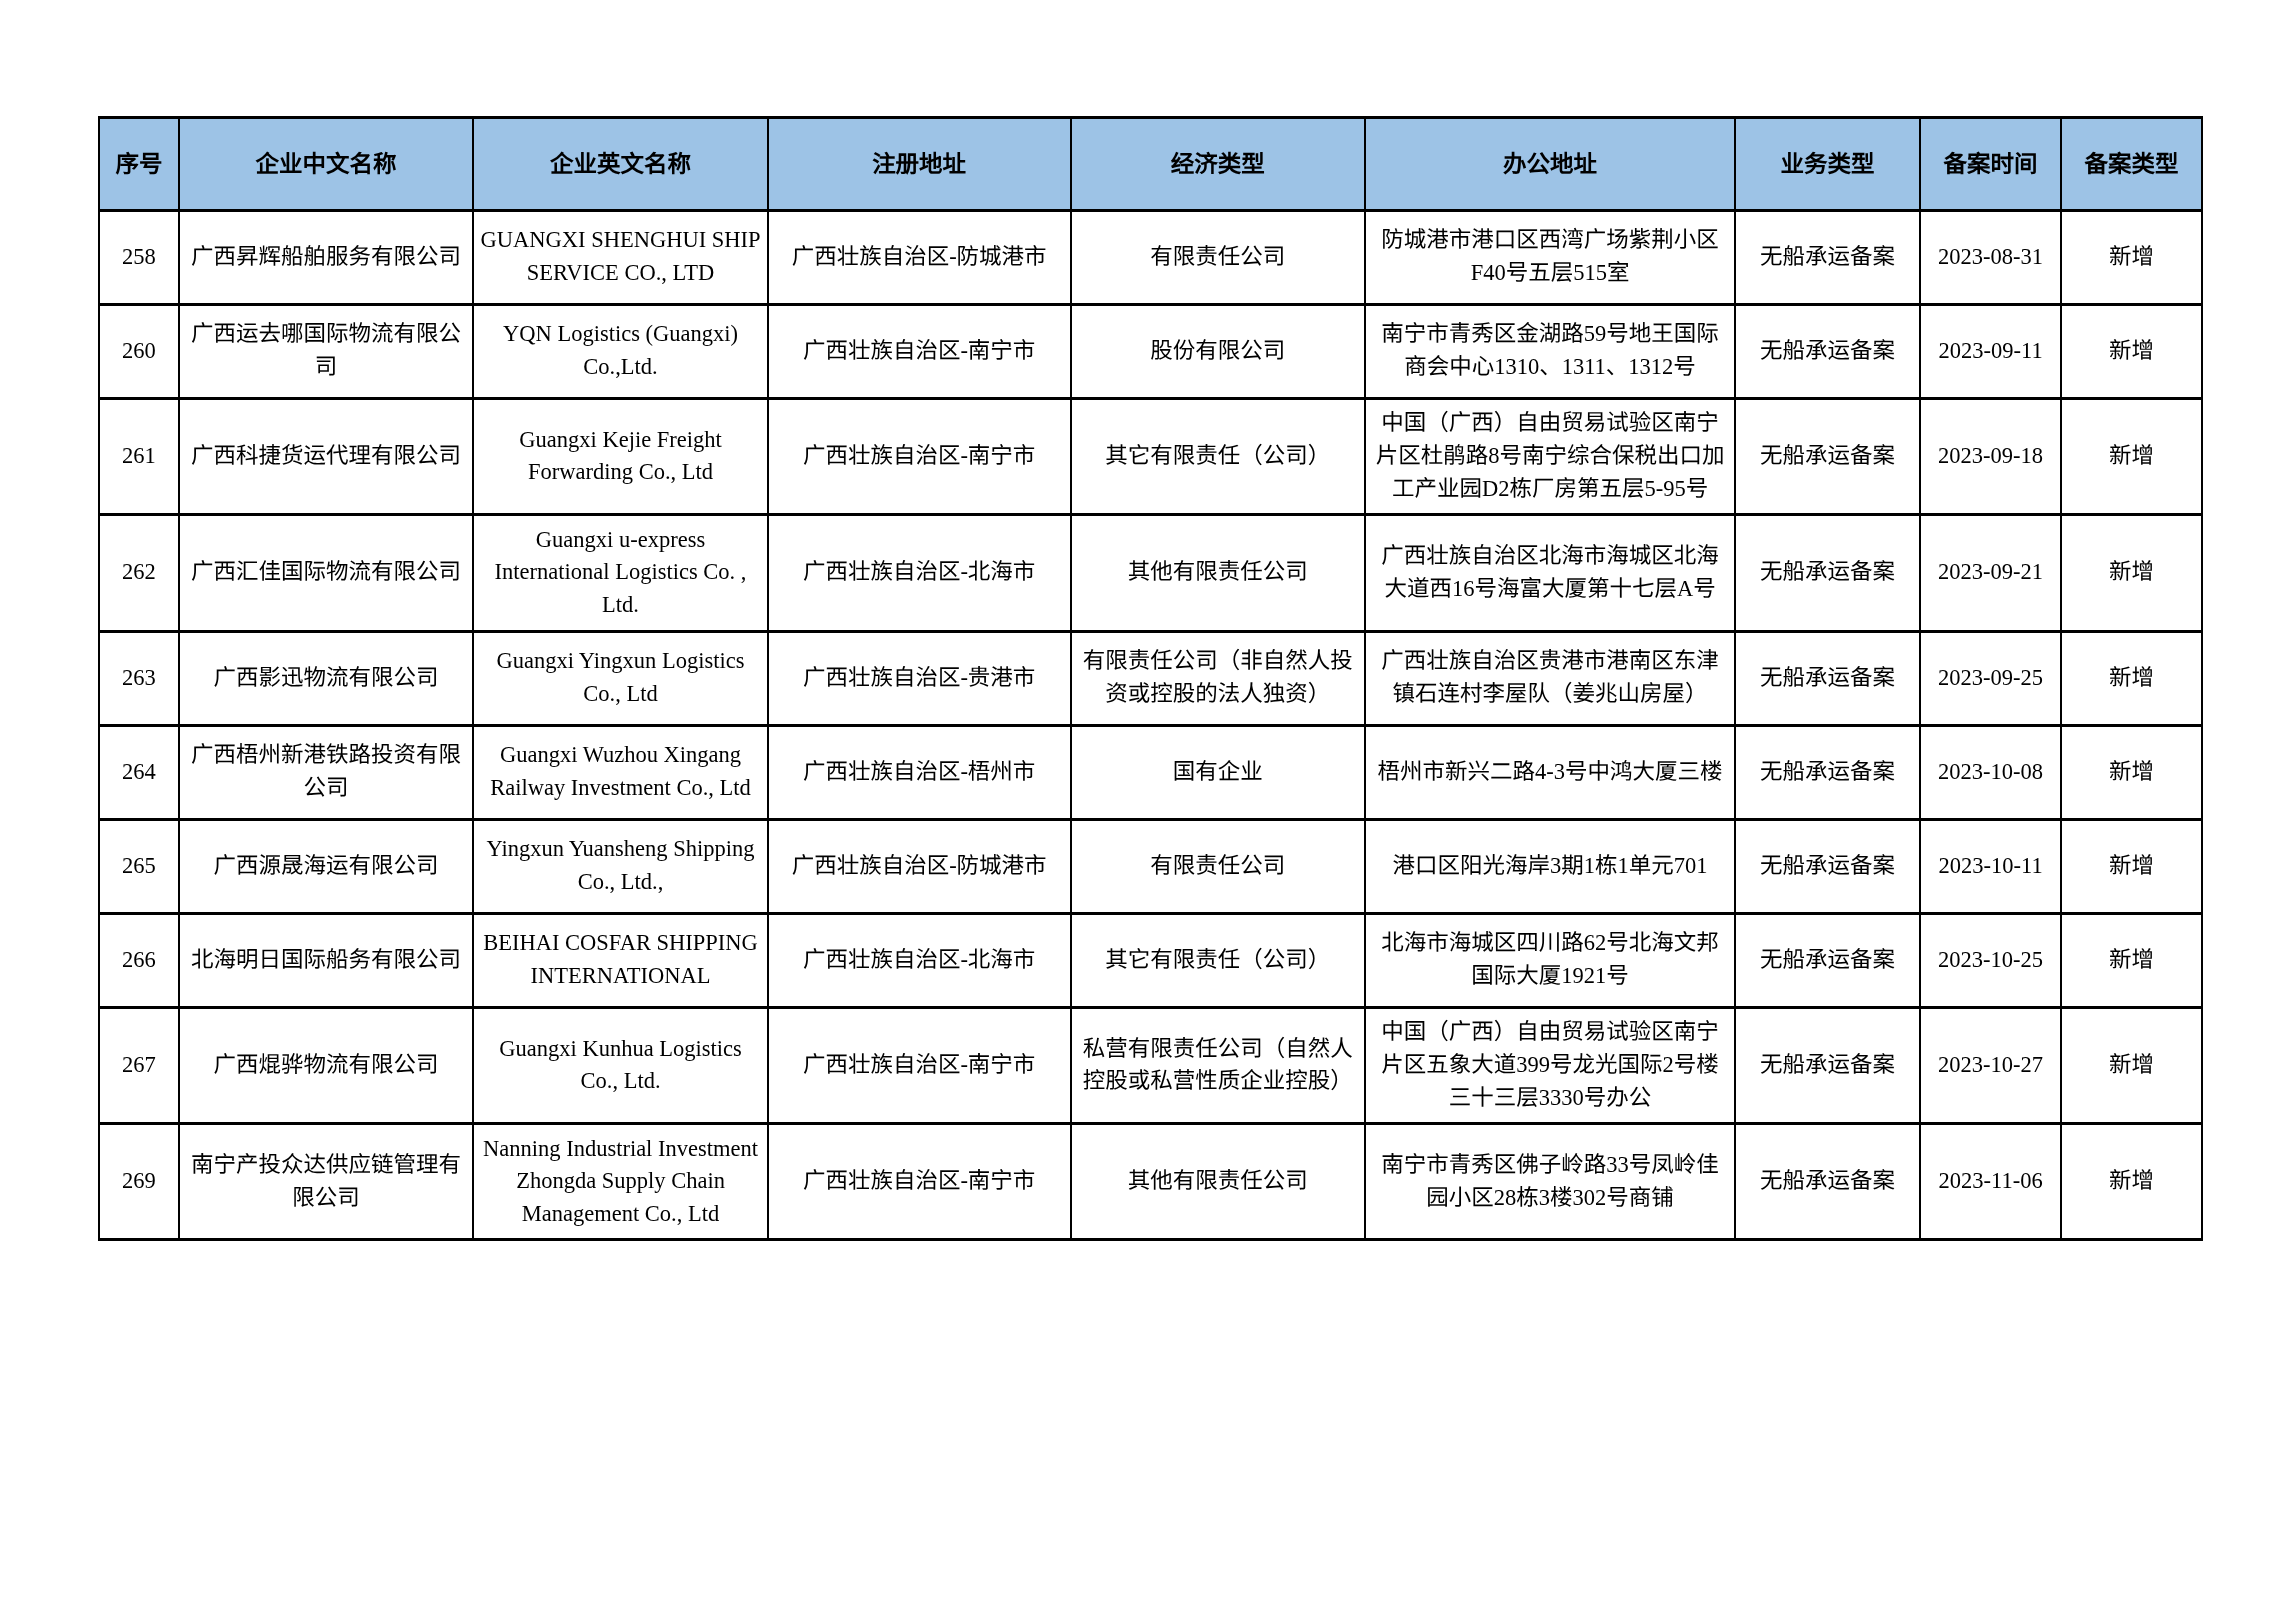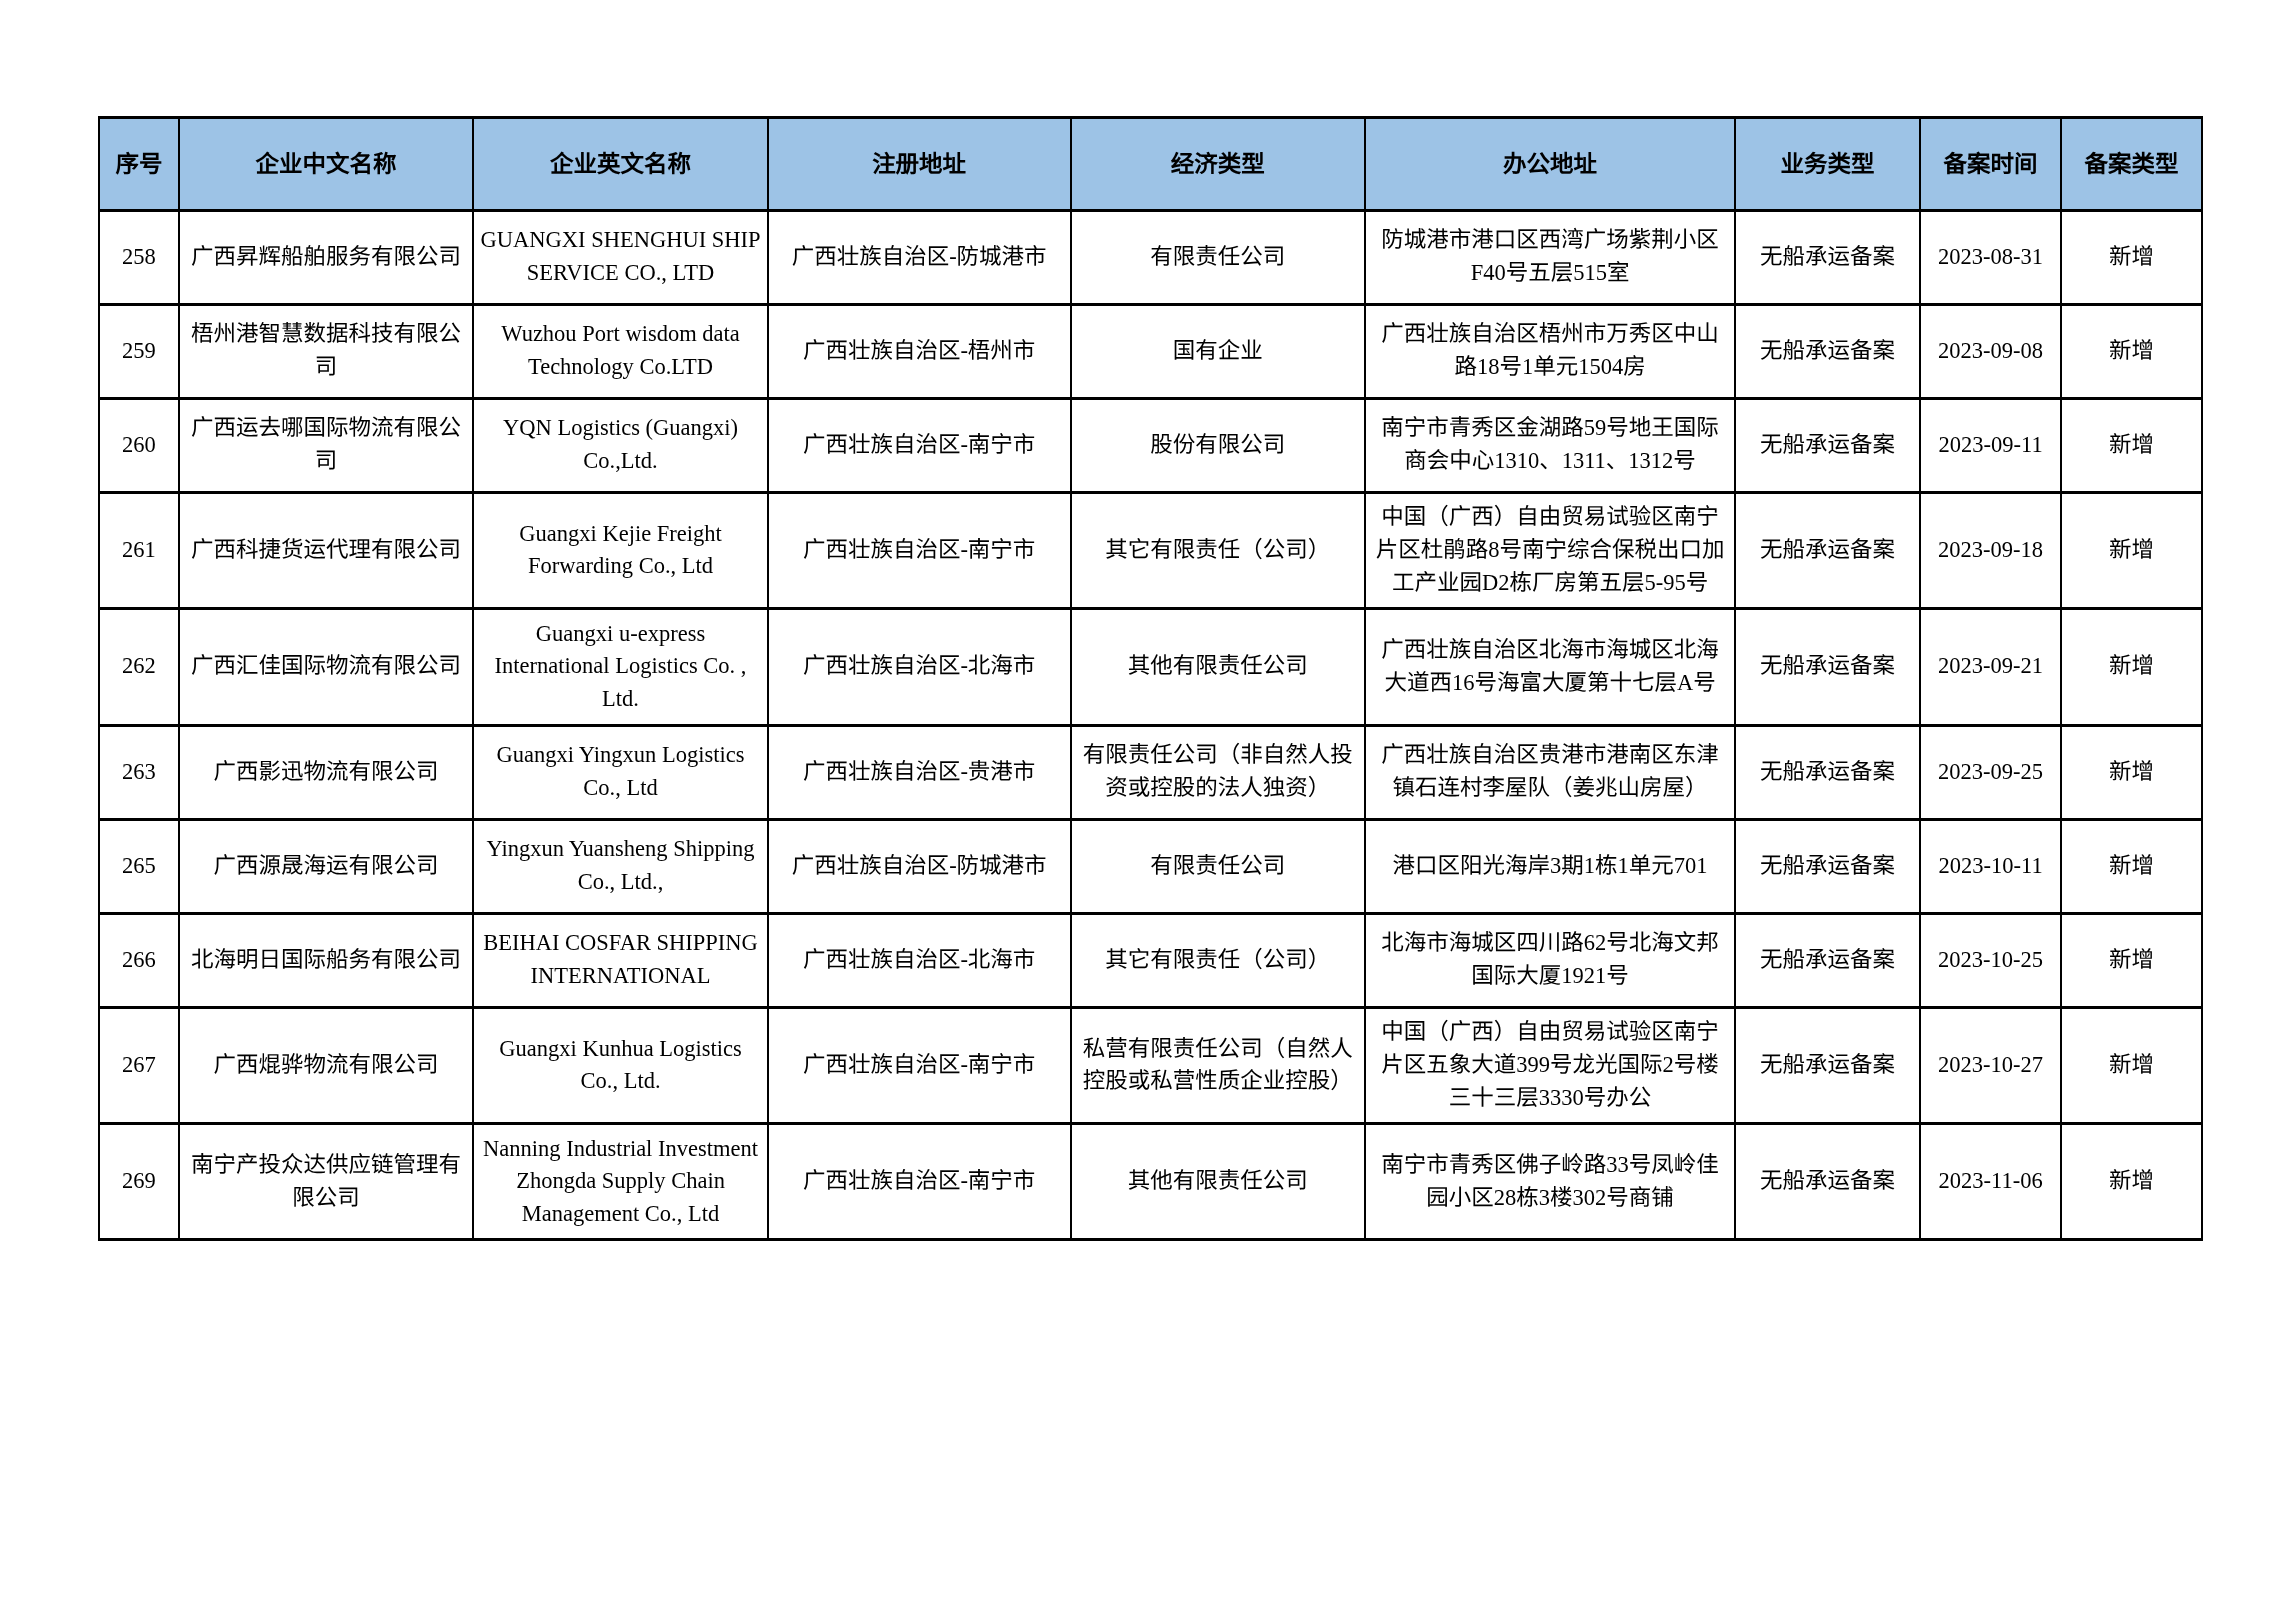--- a/index.html
+++ b/index.html
@@ -89,31 +89,20 @@
       <td>广西昇辉船舶服务有限公司</td>
       <td>GUANGXI SHENGHUI SHIP SERVICE CO., LTD</td>
       <td>广西壮族自治区-防城港市</td>
       <td>有限责任公司</td>
       <td>防城港市港口区西湾广场紫荆小区F40号五层515室</td>
       <td>无船承运备案</td>
       <td>2023-08-31</td>
       <td>新增</td>
     </tr>
         <tr>
-      <td>259</td>
-      <td>梧州港智慧数据科技有限公司</td>
-      <td>Wuzhou Port wisdom data Technology Co.LTD</td>
-      <td>广西壮族自治区-梧州市</td>
-      <td>国有企业</td>
-      <td>广西壮族自治区梧州市万秀区中山路18号1单元1504房</td>
-      <td>无船承运备案</td>
-      <td>2023-09-08</td>
-      <td>新增</td>
-    </tr>
-        <tr>
       <td>260</td>
       <td>广西运去哪国际物流有限公司</td>
       <td>YQN Logistics (Guangxi) Co.,Ltd.</td>
       <td>广西壮族自治区-南宁市</td>
       <td>股份有限公司</td>
       <td>南宁市青秀区金湖路59号地王国际商会中心1310、1311、1312号</td>
       <td>无船承运备案</td>
       <td>2023-09-11</td>
       <td>新增</td>
     </tr>
@@ -144,20 +133,31 @@
       <td>广西影迅物流有限公司</td>
       <td>Guangxi Yingxun Logistics Co., Ltd</td>
       <td>广西壮族自治区-贵港市</td>
       <td>有限责任公司（非自然人投资或控股的法人独资）</td>
       <td>广西壮族自治区贵港市港南区东津镇石连村李屋队（姜兆山房屋）</td>
       <td>无船承运备案</td>
       <td>2023-09-25</td>
       <td>新增</td>
     </tr>
         <tr>
+      <td>264</td>
+      <td>广西梧州新港铁路投资有限公司</td>
+      <td>Guangxi Wuzhou Xingang Railway Investment Co., Ltd</td>
+      <td>广西壮族自治区-梧州市</td>
+      <td>国有企业</td>
+      <td>梧州市新兴二路4-3号中鸿大厦三楼</td>
+      <td>无船承运备案</td>
+      <td>2023-10-08</td>
+      <td>新增</td>
+    </tr>
+        <tr>
       <td>265</td>
       <td>广西源晟海运有限公司</td>
       <td>Yingxun Yuansheng Shipping Co., Ltd.,</td>
       <td>广西壮族自治区-防城港市</td>
       <td>有限责任公司</td>
       <td>港口区阳光海岸3期1栋1单元701</td>
       <td>无船承运备案</td>
       <td>2023-10-11</td>
       <td>新增</td>
     </tr>

